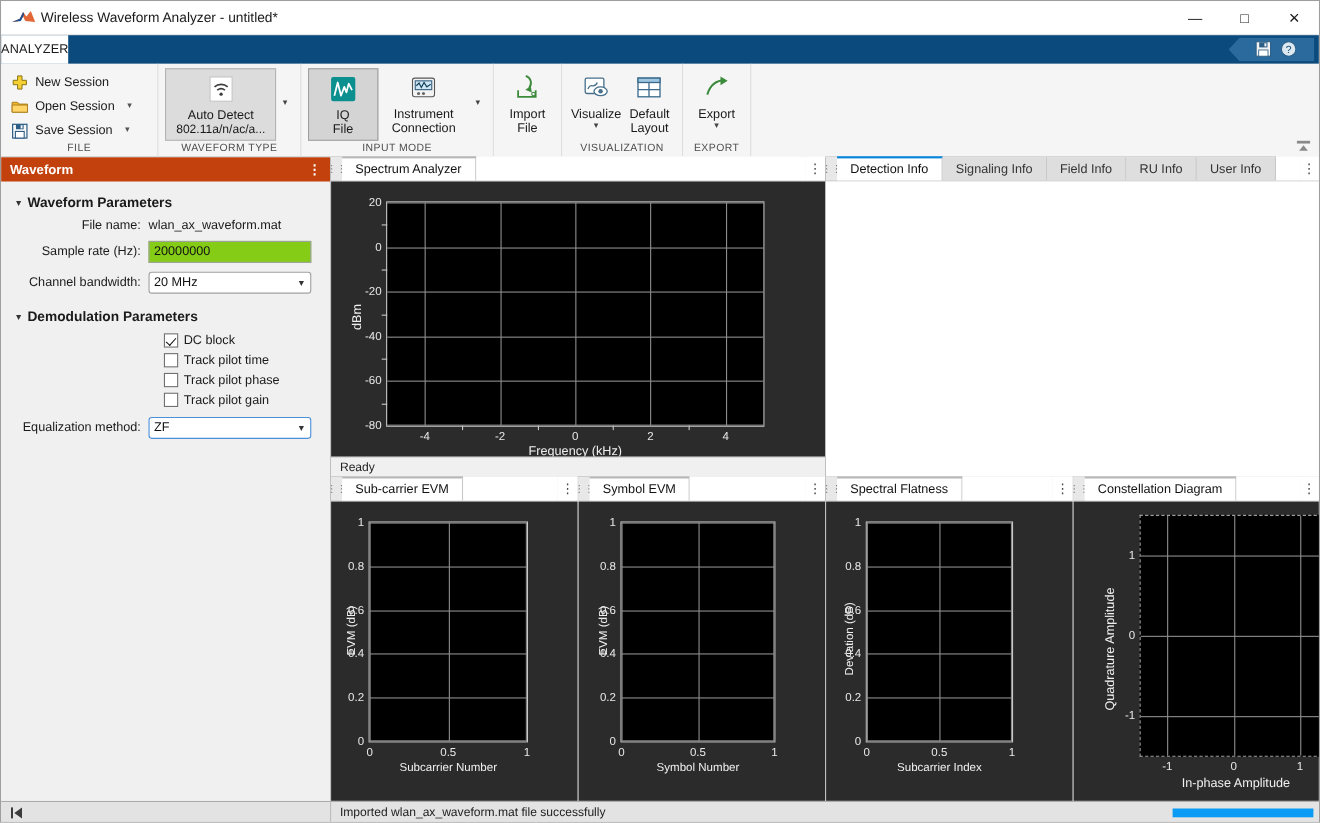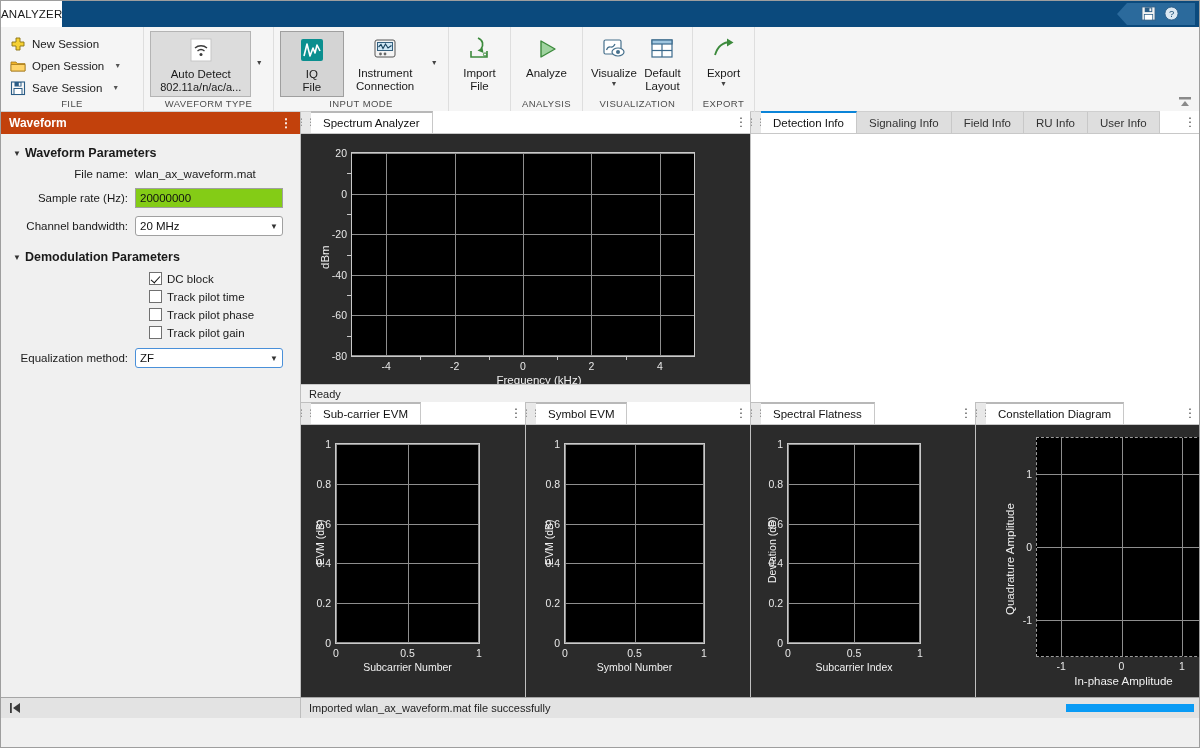--- a/index.html
+++ b/index.html
@@ -263,20 +263,34 @@
   .progress {
     position: absolute; right: 5px; top: 6px; width: 128px; height: 8px;
     background: #0a9bf5;
   }
 </style>
 </head>
 <body>
 
 <div id="app">
 
+  <div class="titlebar">
+    <span class="title-icon">
+      <svg width="26" height="20" viewBox="0 0 26 20">
+        <path d="M2 14 L9 11 L12 5 L15 9 L19 4 L23 14 L14 13 L12 9 L9 13 Z" fill="#e16737"></path>
+        <path d="M2 14 L9 11 L12 5 L13 7 L10 13 Z" fill="#1d4f91"></path>
+      </svg>
+    </span>
+    <span class="title-text">Wireless Waveform Analyzer - untitled*</span>
+    <div class="win-btns">
+      <div class="win-btn">—</div>
+      <div class="win-btn">□</div>
+      <div class="win-btn close">✕</div>
+    </div>
+  </div>
 
   <div class="tabstrip">
     <div class="ribbon-tab">ANALYZER</div>
     <div class="qat">
       <div class="qat-shape">
         <span class="qat-ico">
           <svg width="15" height="15" viewBox="0 0 16 16">
             <rect x="1" y="1" width="14" height="14" fill="#f2f2f2" stroke="#2b5d86"></rect>
             <rect x="4" y="1.5" width="8" height="5" fill="#2b5d86"></rect>
             <rect x="9" y="2.5" width="2" height="3" fill="#f2f2f2"></rect>
@@ -393,33 +407,20 @@
               <circle cx="19" cy="19.5" r="1.6" fill="none" stroke="#3c8a3c"></circle>
             </svg>
           </span>
           <span class="bb-lbl">Import</span>
           <span class="bb-lbl">File</span>
         </div>
       </div>
       <div class="rgroup-label"></div>
     </div>
 
-    <div class="rgroup" style="width:72px;">
-      <div class="rgroup-body">
-        <div class="bigbtn" style="width:64px;">
-          <span class="bb-ico">
-            <svg width="28" height="28" viewBox="0 0 28 28">
-              <path d="M8 6 L22 14 L8 22 Z" fill="#9fd39f" stroke="#3c8a3c" stroke-width="1.4" stroke-linejoin="round"></path>
-            </svg>
-          </span>
-          <span class="bb-lbl">Analyze</span>
-        </div>
-      </div>
-      <div class="rgroup-label">ANALYSIS</div>
-    </div>
 
     <div class="rgroup" style="width:110px;">
       <div class="rgroup-body">
         <div class="bigbtn" style="width:54px;">
           <span class="bb-ico">
             <svg width="28" height="28" viewBox="0 0 28 28">
               <rect x="4" y="5" width="17" height="14" rx="1.5" fill="#fff" stroke="#46708c" stroke-width="1.2"></rect>
               <path d="M6.5 15 C9 8, 12 16, 15 9" stroke="#46708c" stroke-width="1.2" fill="none"></path>
               <ellipse cx="18" cy="17" rx="6" ry="4" fill="#fff" stroke="#46708c" stroke-width="1.2"></ellipse>
               <circle cx="18" cy="17" r="2" fill="#46708c"></circle>
@@ -582,21 +583,21 @@
                 <span class="xtick" style="left:50%">0</span>
                 <span class="xtick" style="left:70%">2</span>
                 <span class="xtick" style="left:90%">4</span>
 
                 <div class="minortick" style="left:20%;top:100%;width:1px;height:4px;"></div>
                 <div class="minortick" style="left:40%;top:100%;width:1px;height:4px;"></div>
                 <div class="minortick" style="left:60%;top:100%;width:1px;height:4px;"></div>
                 <div class="minortick" style="left:80%;top:100%;width:1px;height:4px;"></div>
               </div>
               <span class="axlabel-y" style="left:18px; top:135px;">dBm</span>
-              <span class="axlabel-x" style="top:240px; left:66px; width:344px;">Frequency (kHz)</span>
+              <span class="axlabel-x" style="top:240px; left:50px; width:344px;">Frequency (kHz)</span>
             </div>
           </div>
           <div class="dock-status">Ready</div>
         </div>
 
         <div class="dockpanel" style="flex:1;border-right:none;">
           <div class="dock-tabbar">
             <span class="grip">⋮⋮</span>
             <div class="dock-tab active blue">Detection Info</div>
             <div class="dock-tab">Signaling Info</div>

